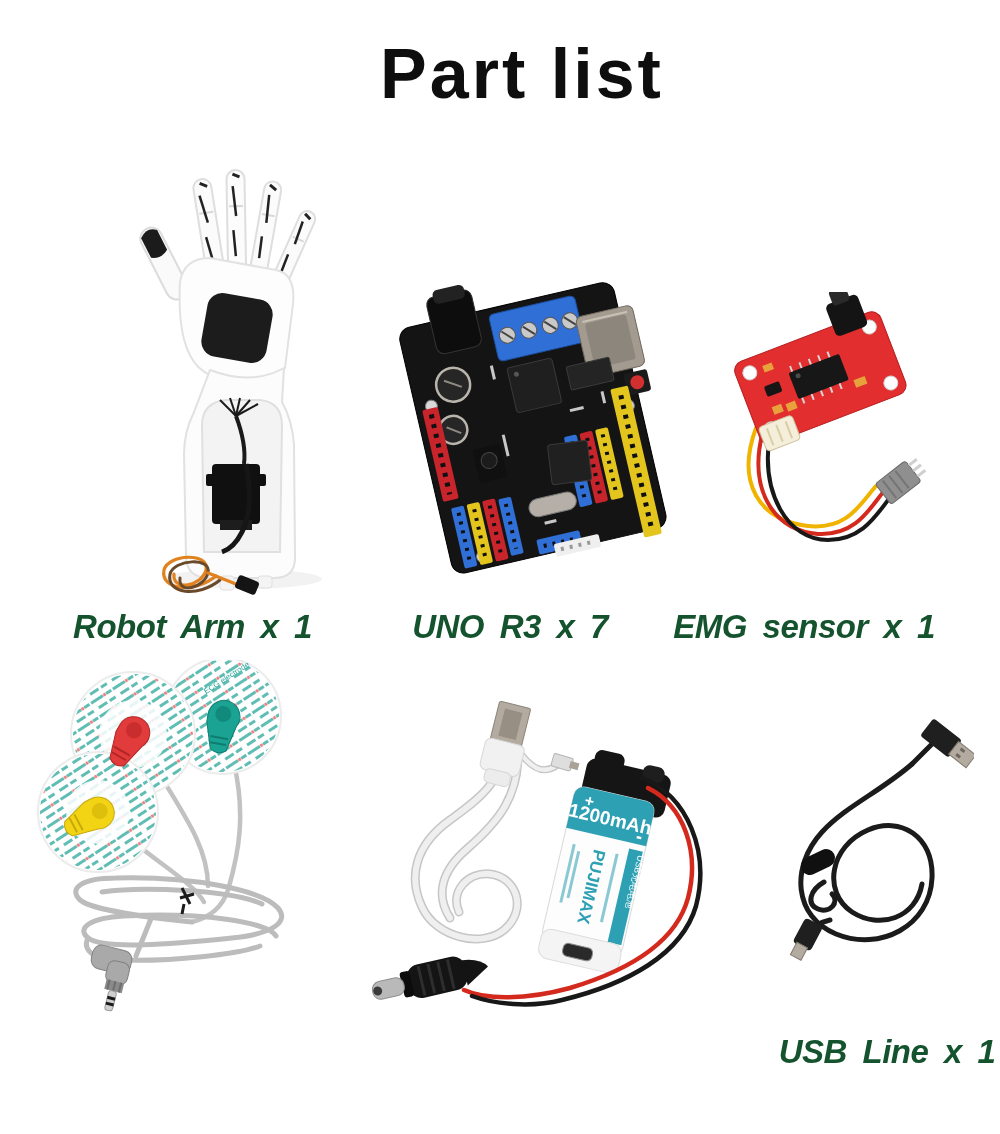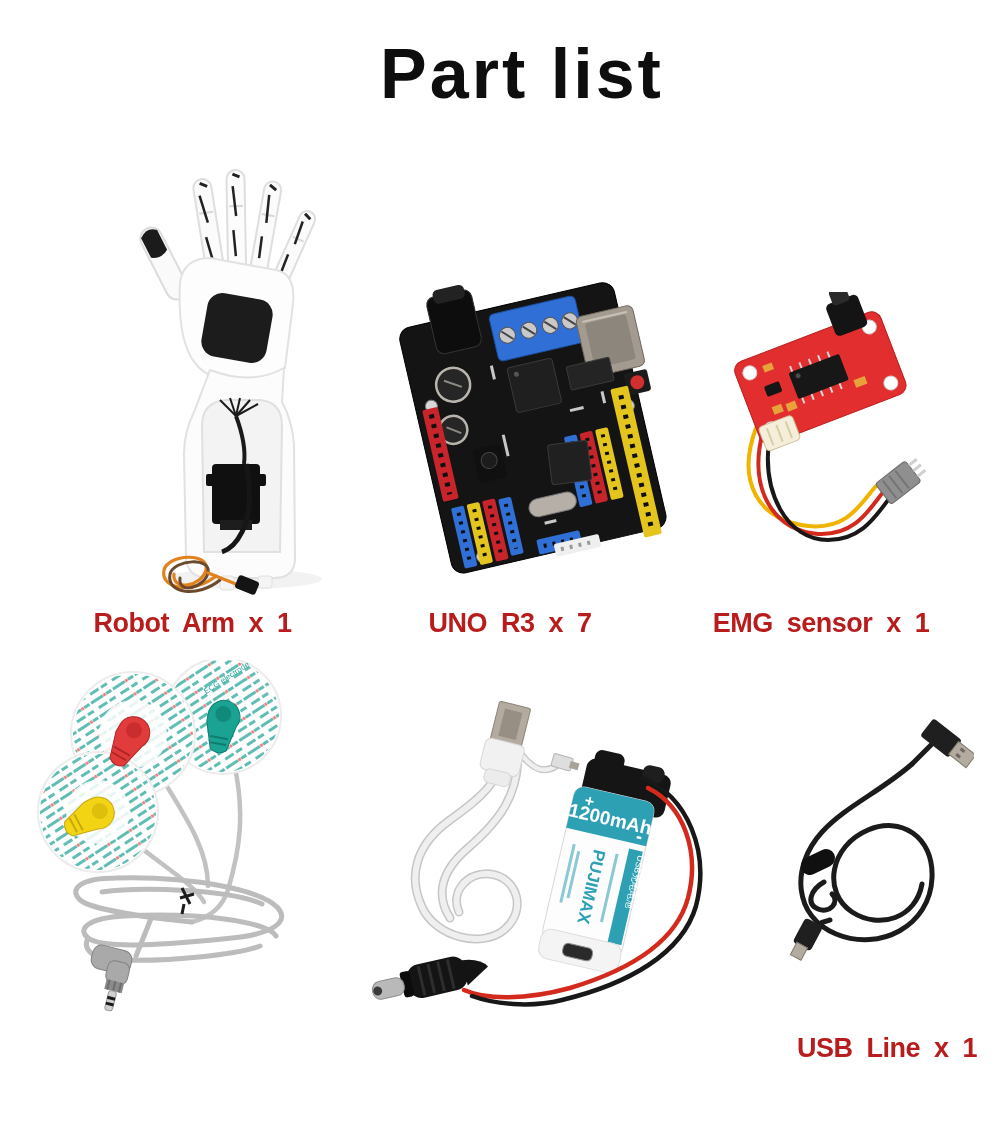--- a/index.html
+++ b/index.html
@@ -6,22 +6,22 @@
   .canvas{
     position:relative;width:1000px;height:1134px;background:#ffffff;
     font-family:"Liberation Sans",sans-serif;overflow:hidden;
   }
   .title{
     position:absolute;top:34px;left:0;width:100%;text-align:center;
     font-size:70px;font-weight:bold;letter-spacing:3px;color:#0e0e0e;
     transform:translateX(22px);white-space:nowrap;
   }
   .plabel{
-    position:absolute;font-size:27px;font-weight:bold;color:#b91c1c;
-    text-align:center;white-space:nowrap;word-spacing:7px;letter-spacing:-0.5px;
+    position:absolute;font-size:33px;font-weight:bold;color:#14532d;
+    text-align:center;white-space:nowrap;word-spacing:7px;letter-spacing:-0.5px;font-style:italic;
   }
   .fig{position:absolute;}
   svg text{font-family:"Liberation Sans",sans-serif;}
 </style>
 </head>
 <body>
 
 <div class="canvas">
 
   <div class="title">Part list</div>
@@ -413,16 +413,16 @@
       <rect x="36" y="208" width="20" height="28" rx="4" fill="#1f1f1f"></rect>
       <rect x="40" y="234" width="12" height="14" fill="#b3aba0" stroke="#827a6f"></rect>
     </g>
     <g transform="rotate(64 58 150)">
       <rect x="49" y="132" width="18" height="36" rx="9" fill="#101010"></rect>
     </g>
   </svg>
 
   <div class="plabel" style="left:55px;top:608px;width:275px">Robot Arm x 1</div>
   <div class="plabel" style="left:400px;top:608px;width:220px">UNO R3 x 7</div>
-  <div class="plabel" style="left:690px;top:608px;width:262px">EMG sensor x 1</div>
+  <div class="plabel" style="left:673px;top:608px;width:262px">EMG sensor x 1</div>
   <div class="plabel" style="left:776px;top:1033px;width:222px">USB Line x 1</div>
 
 </div>
 
 </body></html>

